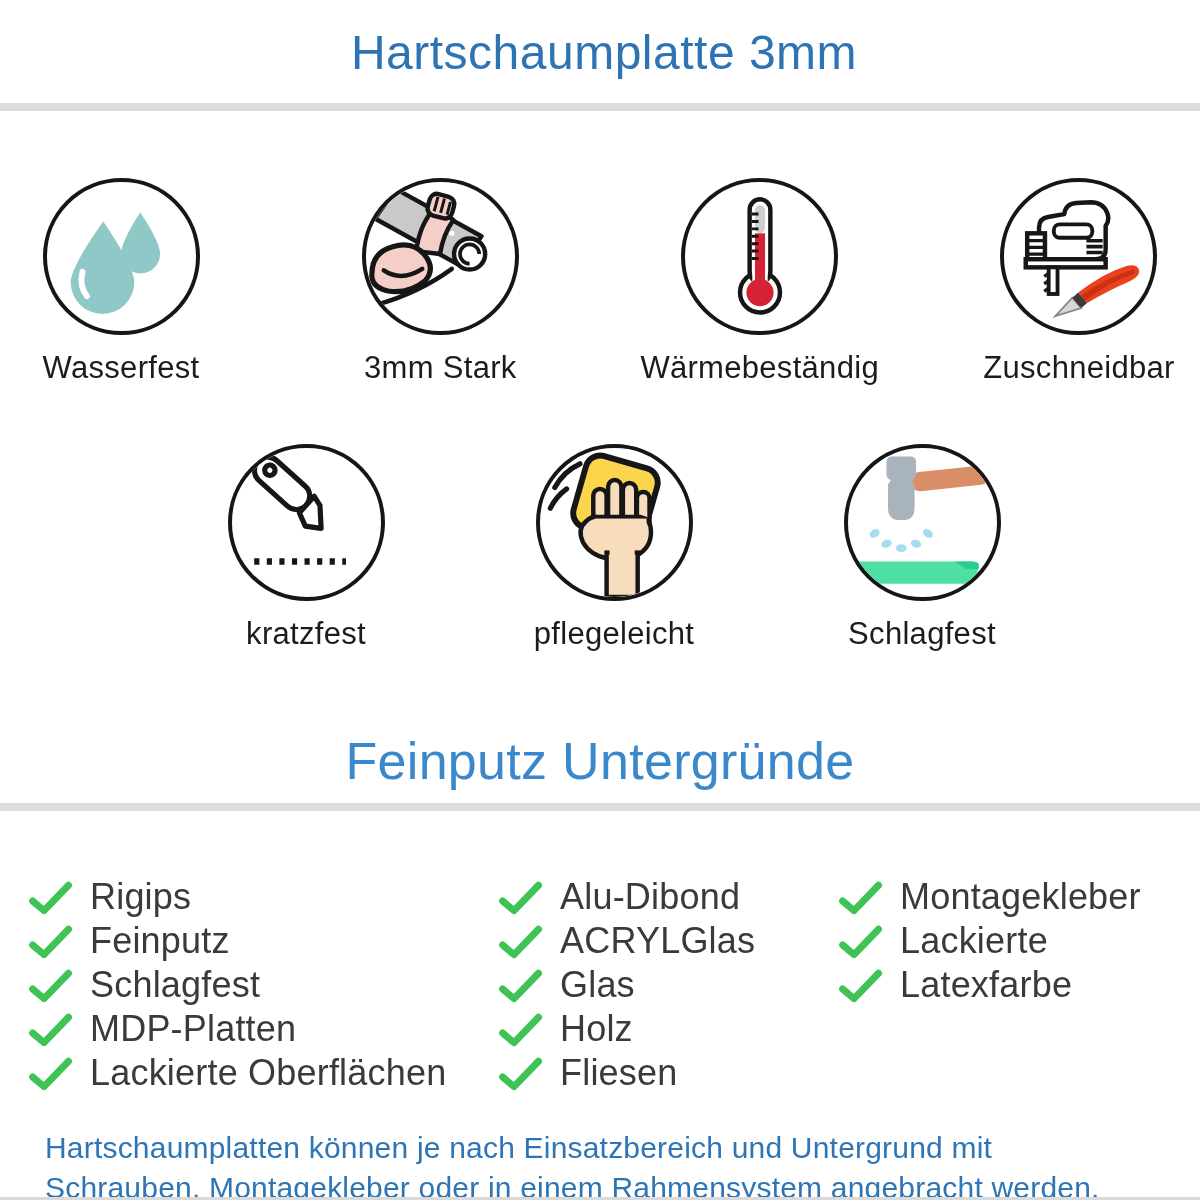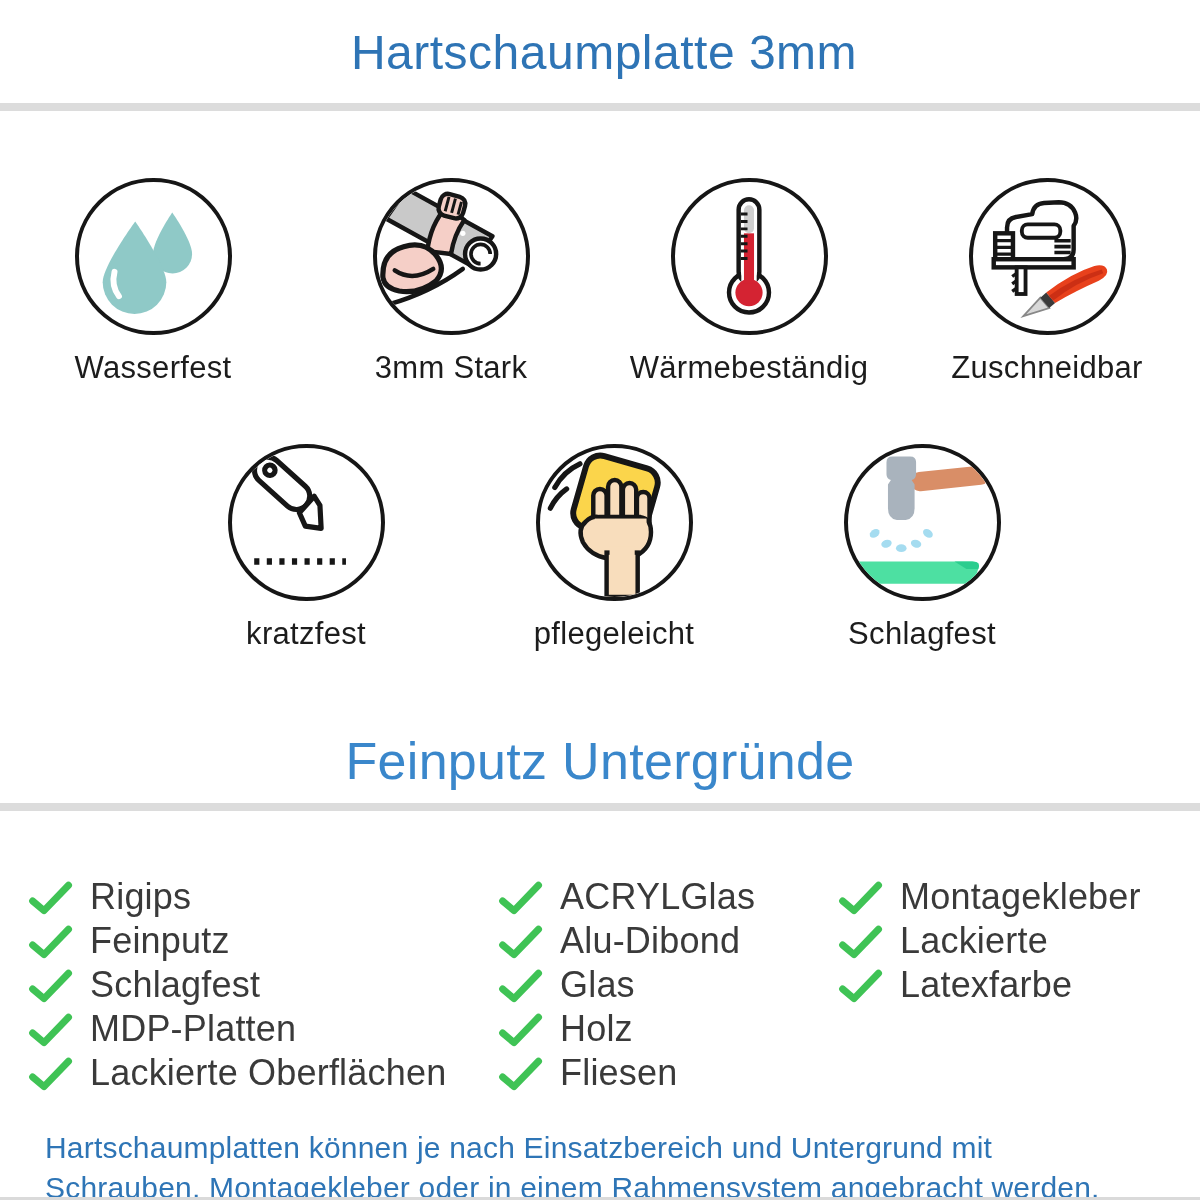--- a/index.html
+++ b/index.html
@@ -15,21 +15,21 @@
   }
   *{margin:0;padding:0;box-sizing:border-box;}
   html,body{background:#fff;}
   body{font-family:"Liberation Sans","DejaVu Sans",sans-serif;}
   .page{width:1200px;height:1200px;position:relative;overflow:hidden;background:#fff;padding-top:24px;}
   .page-title{font-size:48px;font-weight:400;color:var(--title-blue);text-align:center;line-height:58px;letter-spacing:0.5px;margin-left:8px;}
   .divider{height:8px;background:var(--divider-gray);}
   .divider.top{margin-top:21px;}
   .divider.mid{margin-top:11px;}
   .feat-row{display:flex;}
-  .row1{justify-content:space-between;padding:0 68px;margin-top:67px;}
+  .row1{justify-content:space-between;padding:0 36px;margin-top:67px;}
   .row2{justify-content:center;gap:138px;padding-left:28px;margin-top:58px;}
   .feature{display:flex;flex-direction:column;align-items:center;width:170px;}
   .circle{width:157px;height:157px;border:4.5px solid var(--ink);border-radius:50%;background:#fff;overflow:hidden;display:flex;align-items:center;justify-content:center;flex:0 0 auto;}
   .circle svg{width:148px;height:148px;display:block;}
   .feature-label{margin-top:15px;font-size:31px;line-height:36px;color:var(--label-dark);letter-spacing:0.3px;white-space:nowrap;}
   .section-title{font-size:52px;font-weight:400;color:var(--heading-blue);text-align:center;line-height:62px;margin-top:78px;letter-spacing:0.3px;}
   .substrates{display:flex;padding-left:28px;margin-top:64px;}
   .sub-col{list-style:none;display:flex;flex-direction:column;}
   .sub-col.c1{width:470px;}
   .sub-col.c2{width:340px;}
@@ -230,29 +230,29 @@
       </li>
     </ul>
 
     <ul class="sub-col c2">
       <li class="sub-item">
         <span class="check">
             <svg viewBox="0 0 52 40">
               <path d="M5 24 L18 35 L46 6" fill="none" style="stroke:var(--check-green)" stroke-width="8" stroke-linecap="round" stroke-linejoin="round"></path>
             </svg>
           </span>
+        <span class="sub-label">Alu-Dibond</span>
+      </li>
+      <li class="sub-item">
+        <span class="check">
+            <svg viewBox="0 0 52 40">
+              <path d="M5 24 L18 35 L46 6" fill="none" style="stroke:var(--check-green)" stroke-width="8" stroke-linecap="round" stroke-linejoin="round"></path>
+            </svg>
+          </span>
         <span class="sub-label">ACRYLGlas</span>
-      </li>
-      <li class="sub-item">
-        <span class="check">
-            <svg viewBox="0 0 52 40">
-              <path d="M5 24 L18 35 L46 6" fill="none" style="stroke:var(--check-green)" stroke-width="8" stroke-linecap="round" stroke-linejoin="round"></path>
-            </svg>
-          </span>
-        <span class="sub-label">Alu-Dibond</span>
       </li>
       <li class="sub-item">
         <span class="check">
             <svg viewBox="0 0 52 40">
               <path d="M5 24 L18 35 L46 6" fill="none" style="stroke:var(--check-green)" stroke-width="8" stroke-linecap="round" stroke-linejoin="round"></path>
             </svg>
           </span>
         <span class="sub-label">Glas</span>
       </li>
       <li class="sub-item">

